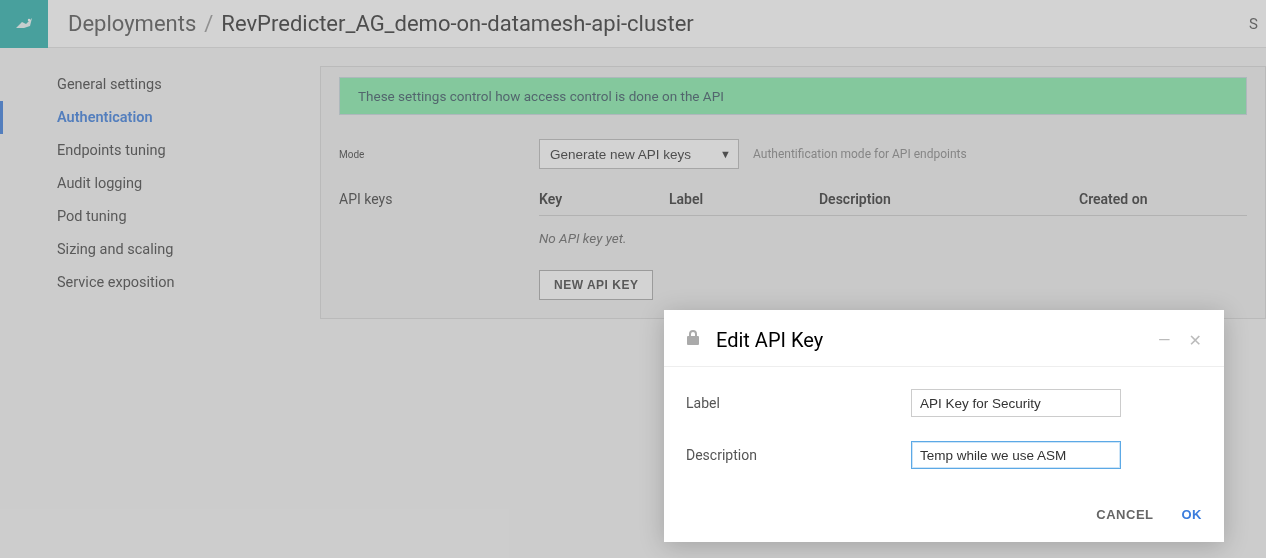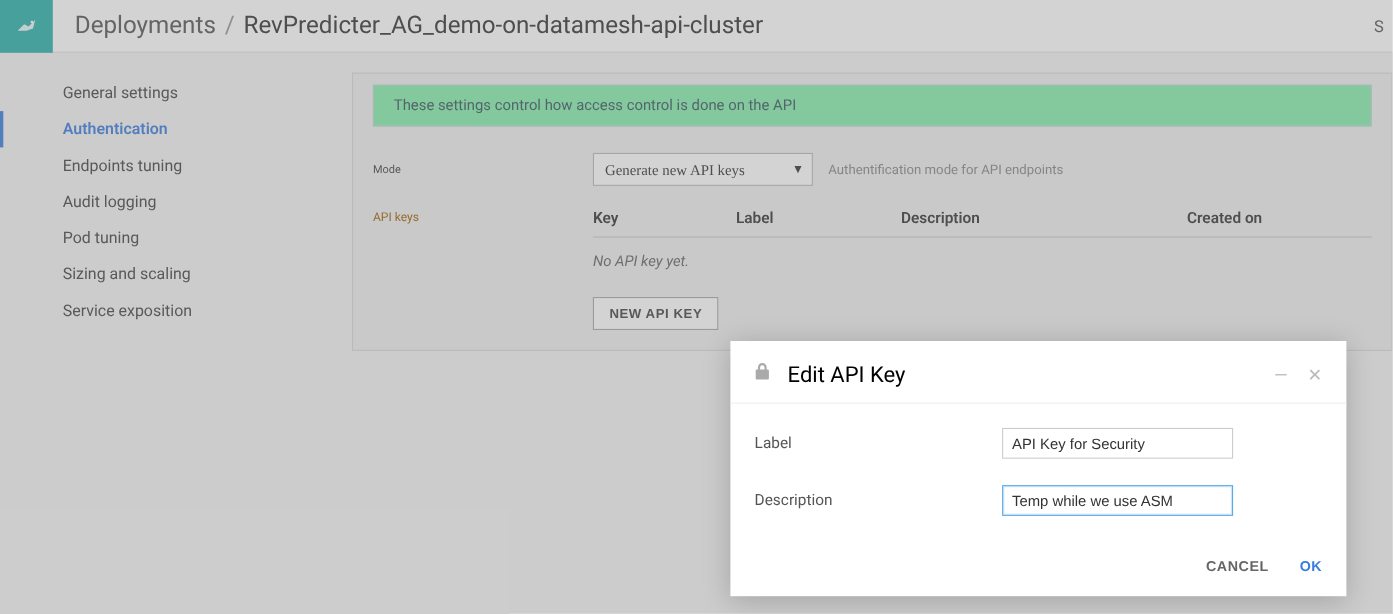--- a/index.html
+++ b/index.html
@@ -99,21 +99,20 @@
     .select-box {
       width: 100%;
       height: 30px;
       border: 1px solid #bbb;
       background: #fff;
       padding: 4px 28px 4px 10px;
       font-size: 13.5px;
       color: #333;
       appearance: none;
       cursor: pointer;
-      font-family: Liberation Serif, serif;
     }
     .select-caret {
       position: absolute;
       right: 8px;
       top: 50%;
       transform: translateY(-50%);
       pointer-events: none;
       color: #333;
       font-size: 11px;
     }
@@ -121,22 +120,22 @@
       font-size: 12px;
       color: #888;
       margin-left: 14px;
     }
     .keys-section {
       display: flex;
       padding: 8px 18px 0 18px;
     }
     .keys-label {
       width: 200px;
-      color: #a16207;
-      font-size: 11px;
+      color: #404040;
+      font-size: 14px;
       padding-top: 8px;
     }
     .keys-table {
       flex: 1;
     }
     .keys-header {
       display: flex;
       border-bottom: 1px solid #ccc;
       padding: 8px 0;
       font-weight: 600;

